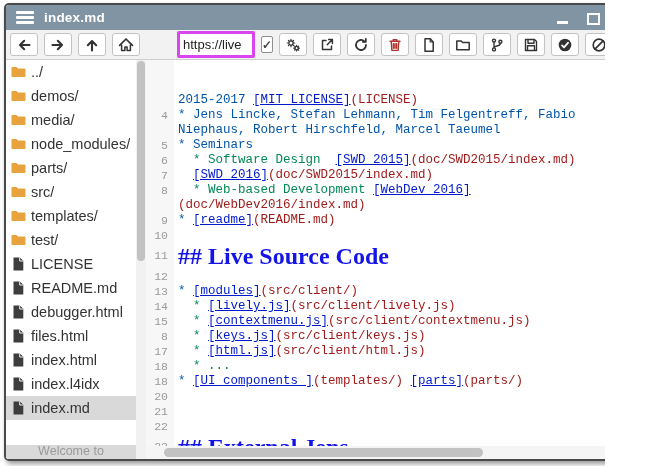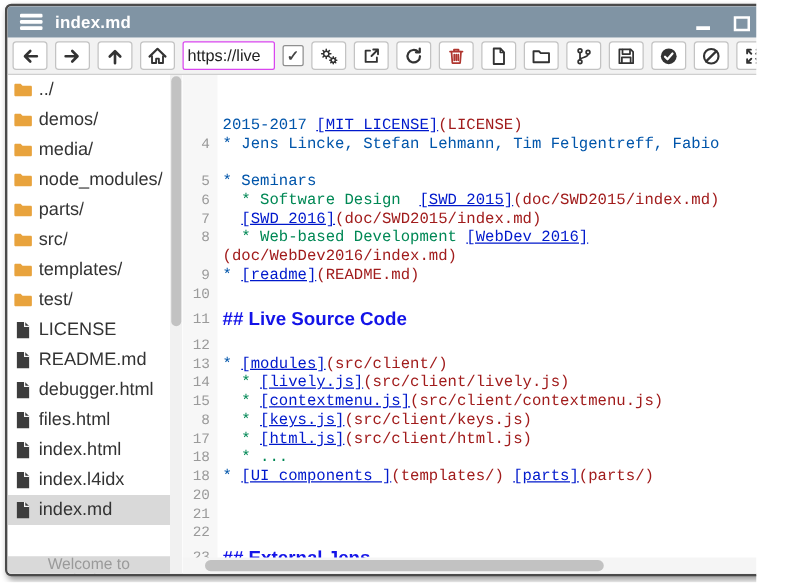--- a/index.html
+++ b/index.html
@@ -21,22 +21,22 @@
   .wc-max::after{content:"";position:absolute;left:1px;top:2px;width:9px;height:8px;border:2px solid #fff;}
   .wc-close{font-size:16px;font-weight:bold;color:#fff;line-height:14px;text-align:center;}
   .wc-close::after{content:"\2715";}
   
   .toolbar{height:29px;background:#f2f2f2;border-bottom:1px solid #cfcfcf;display:flex;
            align-items:center;padding:0 4px;gap:6px;}
   .tb{width:28px;height:23px;background:#fff;border:1px solid #c3c3c3;border-radius:3px;
       display:flex;align-items:center;justify-content:center;padding:0;cursor:pointer;color:#333;}
   .tb svg{width:16px;height:16px;display:block;}
   .tb.red{color:#b0362f;}
-  .addr{width:66px;height:19px;border:1px solid #d946ef;border-radius:2px;background:#fff;
-        font-family:"Liberation Sans",sans-serif;font-size:13px;color:#222;padding:1px 3px;}
+  .addr{width:66px;height:19px;border:3px solid #d946ef;border-radius:2px;background:#fff;
+        font-family:"Liberation Sans",sans-serif;font-size:13px;color:#222;padding:1px 3px;margin-left:31px;}
   .checkbox{width:15px;height:15px;background:#fff;border:1px solid #8f8f8f;border-radius:2px;
             display:flex;align-items:center;justify-content:center;font-size:12px;font-weight:bold;
             color:#444;cursor:pointer;}
   .checkbox.on::after{content:"\2713";}
   
   .content{display:flex;height:399px;position:relative;}
   
   .sidebar{width:140px;position:relative;background:#fff;overflow:hidden;flex:none;}
   .s-items{position:absolute;left:0;top:0;width:130px;}
   .s-item{height:24px;display:flex;align-items:center;padding-left:4px;gap:4px;cursor:pointer;
@@ -56,22 +56,22 @@
   .row{display:flex;height:15px;line-height:15px;white-space:pre;}
   .row .gut{width:28px;flex:none;text-align:right;padding-right:6px;box-sizing:border-box;
             color:#9a9a9a;font-size:11.5px;}
   .row .code{padding-left:4px;}
   .row.hdr{height:26px;line-height:26px;}
   .sg-list1{color:var(--list1);}
   .sg-list2{color:var(--list2);}
   .sg-link{color:var(--link);text-decoration:underline;}
   .sg-url{color:var(--url);}
   .sg-plain{color:#2b2b2b;}
-  .sg-header{color:var(--header);font-weight:bold;font-family:Liberation Sans, sans-serif;
-             font-size:15px;}
+  .sg-header{color:var(--header);font-weight:bold;font-family:Liberation Serif, serif;
+             font-size:24px;}
   .v-scroll{position:absolute;right:0;top:0;width:11px;height:100%;background:#f0f0f0;}
   .v-marker{position:absolute;right:1px;top:3px;width:9px;height:12px;background:#c0c0c0;}
   .v-thumb{position:absolute;right:1px;top:83px;width:9px;height:200px;background:#b2b2b2;}
   .h-scroll{position:absolute;left:0;bottom:0;height:13px;right:11px;background:#f5f5f5;}
   .h-thumb{position:absolute;left:18px;top:2px;width:319px;height:9px;background:#c2c2c2;border-radius:5px;}
 </style>
 </head>
 <body>
 
 <div class="stage">
@@ -310,21 +310,21 @@
         <div class="s-scroll">
           <div class="s-thumb"></div>
         </div>
       </div>
 
       <div class="editor">
         <div class="gutterbg"></div>
         <div class="rows" id="editor-rows">
             <div class="row"><span class="gut"></span><span class="code"><span class="sg-list1">2015-2017 </span><span class="sg-link">[MIT LICENSE]</span><span class="sg-url">(LICENSE)</span></span></div>
             <div class="row"><span class="gut">4</span><span class="code"><span class="sg-list1">* Jens Lincke, Stefan Lehmann, Tim Felgentreff, Fabio</span></span></div>
-            <div class="row"><span class="gut"></span></div>
+            <div class="row"><span class="gut"></span><span class="code"><span class="sg-list1">Niephaus, Robert Hirschfeld, Marcel Taeumel</span></span></div>
             <div class="row"><span class="gut">5</span><span class="code"><span class="sg-list1">* Seminars</span></span></div>
             <div class="row"><span class="gut">6</span><span class="code"><span class="sg-list2">  * Software Design  </span><span class="sg-link">[SWD 2015]</span><span class="sg-url">(doc/SWD2015/index.md)</span></span></div>
             <div class="row"><span class="gut">7</span><span class="code"><span class="sg-plain">  </span><span class="sg-link">[SWD 2016]</span><span class="sg-url">(doc/SWD2015/index.md)</span></span></div>
             <div class="row"><span class="gut">8</span><span class="code"><span class="sg-list2">  * Web-based Development </span><span class="sg-link">[WebDev 2016]</span></span></div>
             <div class="row"><span class="gut"></span><span class="code"><span class="sg-url">(doc/WebDev2016/index.md)</span></span></div>
             <div class="row"><span class="gut">9</span><span class="code"><span class="sg-list1">* </span><span class="sg-link">[readme]</span><span class="sg-url">(README.md)</span></span></div>
             <div class="row"><span class="gut">10</span><span class="code"></span></div>
             <div class="row hdr"><span class="gut">11</span><span class="code"><span class="sg-header">## Live Source Code</span></span></div>
             <div class="row"><span class="gut">12</span><span class="code"></span></div>
             <div class="row"><span class="gut">13</span><span class="code"><span class="sg-list1">* </span><span class="sg-link">[modules]</span><span class="sg-url">(src/client/)</span></span></div>

